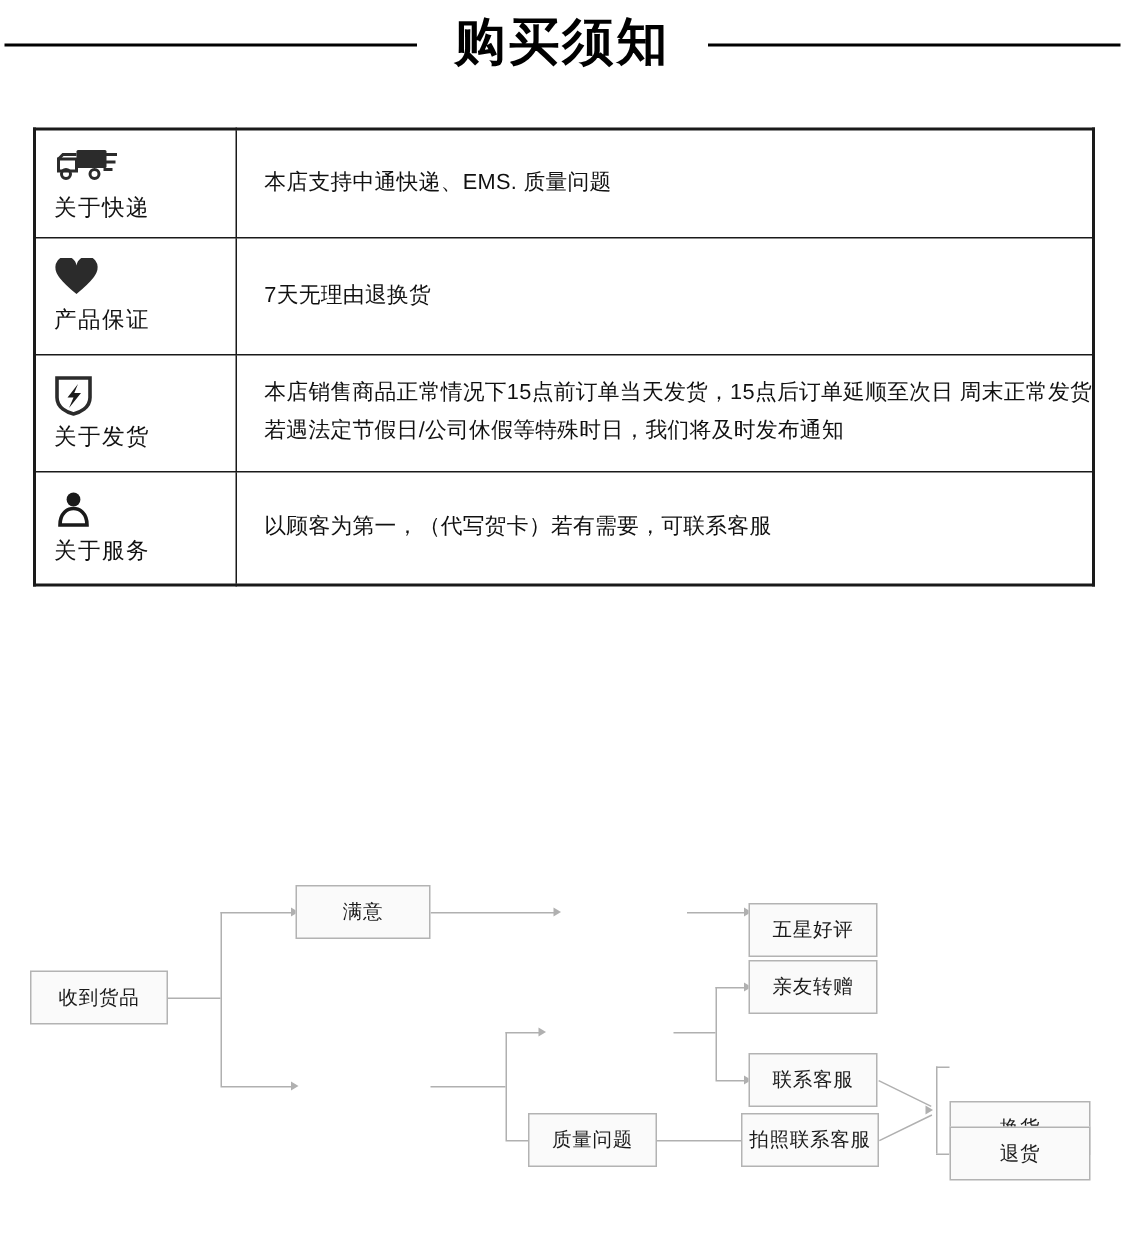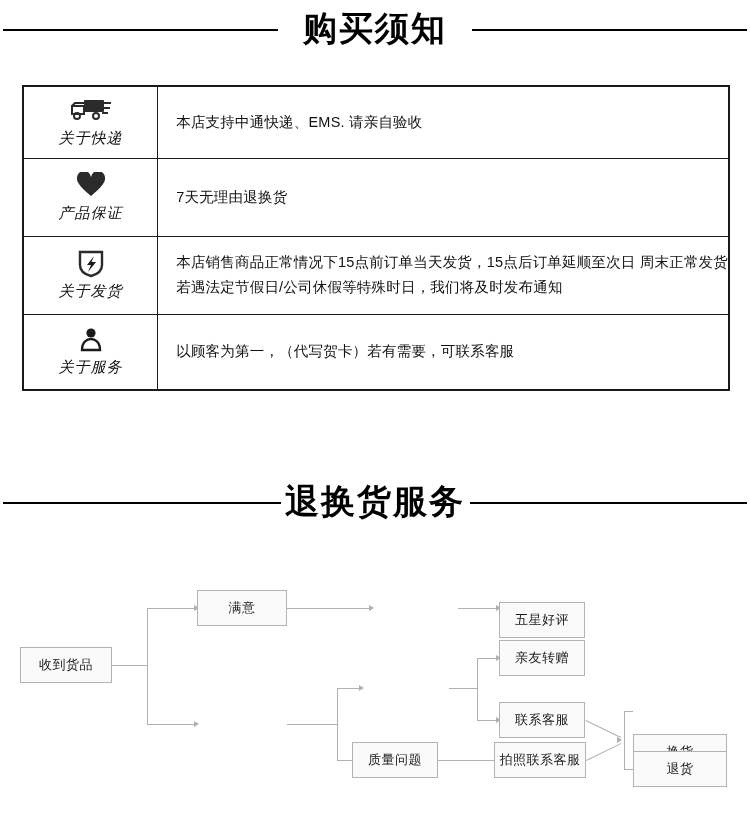--- a/index.html
+++ b/index.html
@@ -20,21 +20,21 @@
     white-space:nowrap;
   }
 
   
   .info-table{
     position:absolute;left:22px;top:85px;width:708px;
     border:2px solid #1a1a1a;border-collapse:collapse;background:#fff;
   }
   .info-table td{border:1.5px solid #1a1a1a;vertical-align:middle;}
   .cell-icon{
-    width:128px;text-align:center;padding:6px 12px;font-style:italic;
+    width:128px;text-align:left;padding:6px 12px;
   }
   .cell-text{
     padding:6px 0 6px 18px;font-size:14.5px;line-height:25px;
     letter-spacing:.2px;color:#111;
   }
   .cell-text .ln{display:block;white-space:nowrap;}
   .ic-wrap{display:block;height:30px;line-height:30px;margin-bottom:2px;}
   .ic-label{display:block;font-size:15px;font-weight:500;letter-spacing:1px;color:#111;}
   .r1{height:72px;} .r2{height:78px;} .r3{height:78px;} .r4{height:76px;}
 
@@ -77,21 +77,21 @@
               <circle cx="8" cy="19" r="3" fill="none" stroke="#2b2b2b" stroke-width="2"></circle>
               <circle cx="27" cy="19" r="3" fill="none" stroke="#2b2b2b" stroke-width="2"></circle>
               <rect x="34" y="5" width="8" height="2" fill="#2b2b2b"></rect>
               <rect x="34" y="10" width="7" height="2" fill="#2b2b2b"></rect>
               <rect x="33" y="15" width="6" height="2" fill="#2b2b2b"></rect>
             </svg>
           </span>
           <span class="ic-label">关于快递</span>
         </td>
         <td class="cell-text">
-          <span class="ln">本店支持中通快递、EMS. 请亲自验收</span>
+          <span class="ln">本店支持中通快递、EMS. 质量问题</span>
         </td>
       </tr>
 
       <tr class="r2">
         <td class="cell-icon">
           <span class="ic-wrap">
             <svg width="30" height="26" viewBox="0 0 30 26" aria-hidden="true">
               <path d="M15 24 C4 15 1 10 1 7 A6 6 0 0 1 15 5 A6 6 0 0 1 29 7 C29 10 26 15 15 24 Z" fill="#2b2b2b"></path>
             </svg>
           </span>
@@ -128,25 +128,20 @@
           </span>
           <span class="ic-label">关于服务</span>
         </td>
         <td class="cell-text">
           <span class="ln">以顾客为第一，（代写贺卡）若有需要，可联系客服</span>
         </td>
       </tr>
     </tbody>
   </table>
 
-  <div class="section-head" style="top:475px;">
-    <div class="sh-line" style="left:3px;width:278px;"></div>
-    <div class="sh-title">退换货服务</div>
-    <div class="sh-line" style="left:470px;width:277px;"></div>
-  </div>
 
   <div class="flow">
 
     <div class="fline h" style="left:112px;top:90px;width:35px;"></div>
     <div class="fline v" style="left:147px;top:33px;height:116px;"></div>
     <div class="fline h" style="left:147px;top:33px;width:48px;"></div>
     <div class="farrow" style="left:194px;top:29.5px;"></div>
     <div class="fline h" style="left:147px;top:149px;width:48px;"></div>
     <div class="farrow" style="left:194px;top:145.5px;"></div>
 

